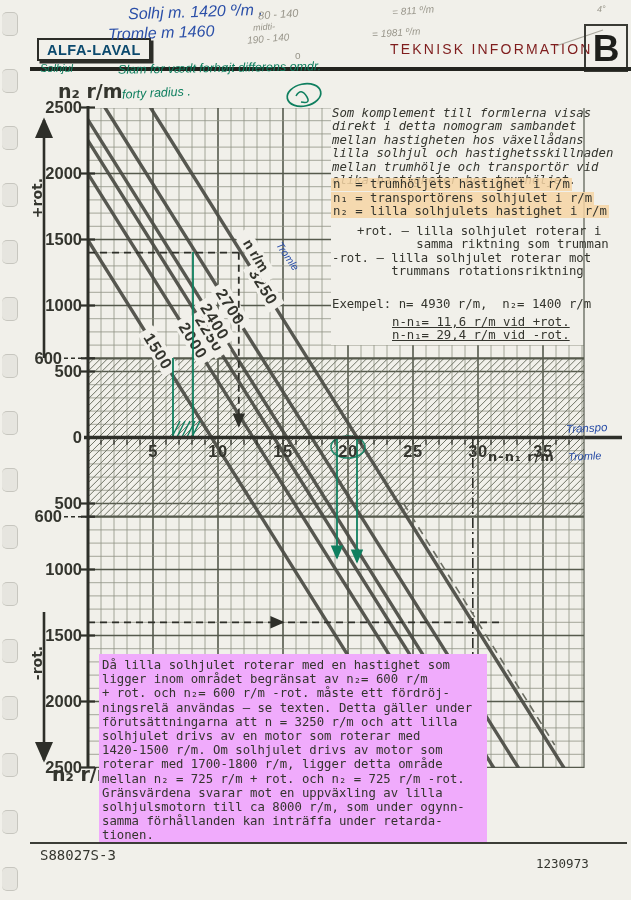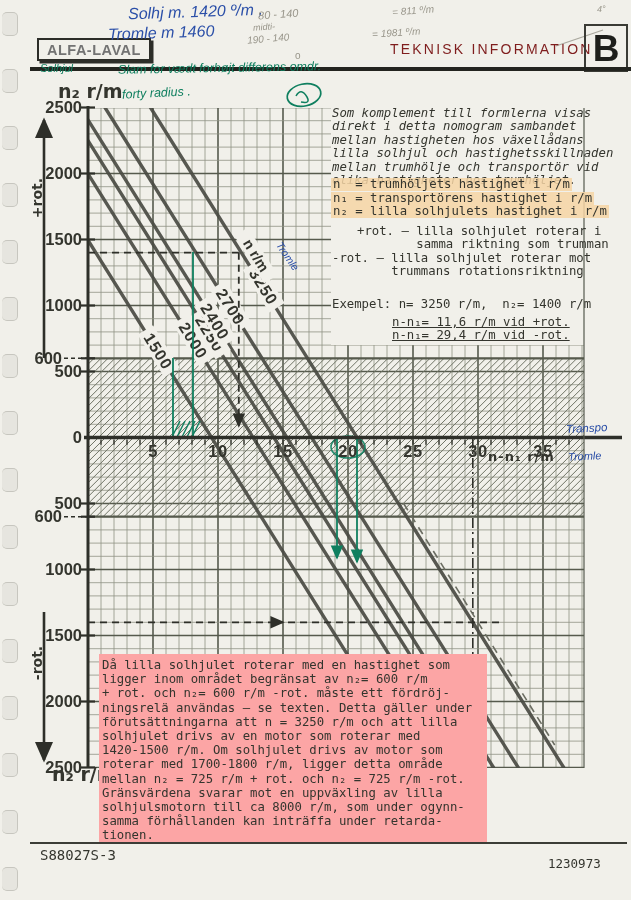--- a/index.html
+++ b/index.html
@@ -8,21 +8,21 @@
   .abs{position:absolute;}
   .mono{font-family:"DejaVu Sans Mono","Liberation Mono",monospace;color:#34352e;
         white-space:pre;font-size:12.3px;line-height:13.4px;}
   .hl{background:rgba(246,213,164,0.85);padding:0 2px;text-align:center;}
   .hw{font-style:italic;}
   .blue{color:#2b4fa8;}
   .green{color:#0f7f5f;}
   .pencil{color:#98958a;}
   .brandbox{border:2px solid #2c2d28;box-shadow:2.5px 2.5px 0 0 #2c2d28;
             background:#f1f0ea;font-weight:bold;font-size:14.5px;letter-spacing:.5px;
-            color:#737373;padding:2px 8px 1px 8px;}
+            color:#0c4a6e;padding:2px 8px 1px 8px;}
   .axis-label{font-weight:bold;color:#34352e;font-family:"DejaVu Sans","Liberation Sans",sans-serif;text-align:right;}
   svg{position:absolute;left:0;top:0;}
 </style>
 </head>
 <body>
 
 <svg id="nomo" width="631" height="900" viewBox="0 0 631 900">
     <defs>
       <clipPath id="gc">
         <rect x="88" y="108" width="243" height="237"></rect>
@@ -417,41 +417,41 @@
 <div class="abs hw blue" style="left:566px;top:422px;font-size:11.5px;transform:rotate(-3deg);">Transpo</div>
 <div class="abs hw blue" style="left:568px;top:450px;font-size:11px;transform:rotate(-3deg);">Tromle</div>
 
 <div class="abs mono" style="left:332px;top:107px;font-style:italic;">Som komplement till formlerna visas
 direkt i detta nomogram sambandet
 mellan hastigheten hos växellådans
 lilla solhjul och hastighetsskillnaden
 mellan trumhölje och transportör vid
 olika hastigheter hos trumhöljet.</div>
 <div class="abs mono hl" style="left:331px;top:178px;">n  = trumhöljets hastighet i r/m</div>
-<div class="abs mono hl" style="left:331px;top:191.5px;">n₁ = transportörens hastighet i r/m</div>
+<div class="abs mono hl" style="left:331px;top:191.5px;">n₁ = transportörens solhjulet i r/m</div>
 <div class="abs mono hl" style="left:331px;top:205px;">n₂ = lilla solhjulets hastighet i r/m</div>
 <div class="abs mono" style="left:332px;top:225px;margin-left:25px;">+rot. – lilla solhjulet roterar i
         samma riktning som trumman</div>
 <div class="abs mono" style="left:332px;top:252px;">-rot. – lilla solhjulet roterar mot
         trummans rotationsriktning</div>
-<div class="abs mono" style="left:332px;top:298px;">Exempel: n= 3250 r/m,  n₂= 1400 r/m</div>
+<div class="abs mono" style="left:332px;top:298px;">Exempel: n= 4930 r/m,  n₂= 1400 r/m</div>
 <div class="abs mono" style="left:392px;top:316px;text-decoration:underline;">n-n₁= 11,6 r/m vid +rot.
 n-n₁= 29,4 r/m vid -rot.</div>
 
-<div class="abs" style="left:99px;top:654px;width:388px;height:188px;background:#fca5a5;">
+<div class="abs" style="left:99px;top:654px;width:388px;height:188px;background:#f0abfc;">
   <div class="mono" style="margin:4px 0 0 3px;line-height:14.2px;">Då lilla solhjulet roterar med en hastighet som
 ligger inom området begränsat av n₂= 600 r/m
 + rot. och n₂= 600 r/m -rot. måste ett fördröj-
 ningsrelä användas – se texten. Detta gäller under
 förutsättningarna att n = 3250 r/m och att lilla
 solhjulet drivs av en motor som roterar med
 1420-1500 r/m. Om solhjulet drivs av motor som
 roterar med 1700-1800 r/m, ligger detta område
 mellan n₂ = 725 r/m + rot. och n₂ = 725 r/m -rot.
 Gränsvärdena svarar mot en uppväxling av lilla
 solhjulsmotorn till ca 8000 r/m, som under ogynn-
 samma förhållanden kan inträffa under retarda-
 tionen.</div>
 </div>
 
 <div class="abs" style="left:30px;top:842px;width:597px;height:2px;background:#3c3d37;"></div>
 <div class="abs mono" style="left:40px;top:849px;font-size:14px;">S88027S-3</div>
-<div class="abs mono" style="left:548px;top:857px;font-size:12.5px;">1230973</div>
+<div class="abs mono" style="left:536px;top:857px;font-size:12.5px;">1230973</div>
 
 </body></html>

